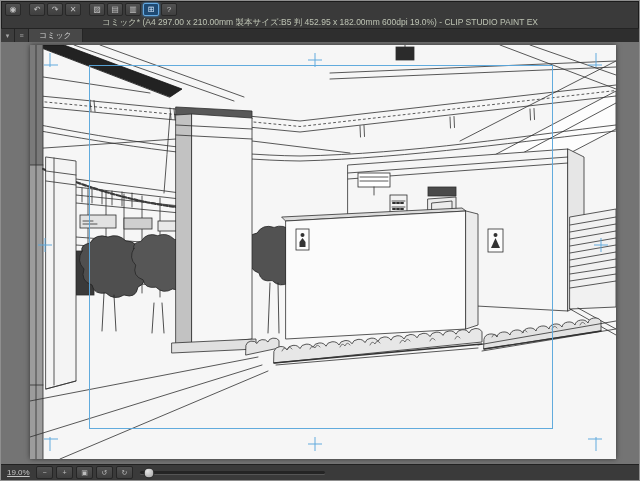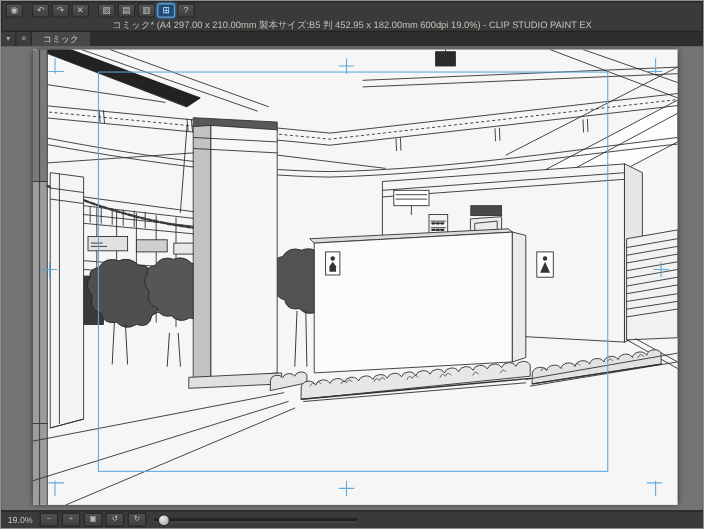--- a/index.html
+++ b/index.html
@@ -28,21 +28,21 @@
   .tab{padding:0 10px;font-size:8px;color:#d2d2d2;line-height:13px;background:#484848;
     border-right:1px solid #252525;}
   
   .canvas-area{position:absolute;top:41px;left:0;right:0;bottom:16px;background:#747474;overflow:hidden;}
   .page{position:absolute;left:29px;top:3px;width:586px;height:414px;background:#f6f6f6;
     box-shadow:0 0 5px rgba(0,0,0,.55);}
   .page svg{display:block;}
   
   .status-bar{position:absolute;left:0;right:0;bottom:0;height:16px;box-sizing:border-box;
     background:#3a3a3a;border-top:1px solid #212121;display:flex;align-items:center;gap:3px;padding:0 6px;}
-  .zoom-value{font-size:8px;color:#c6c6c6;min-width:26px;}
+  .zoom-value{font-size:8px;color:#c6c6c6;min-width:26px;text-decoration:underline;}
   .sb-icon{width:15px;height:11px;background:linear-gradient(#515151,#3e3e3e);border:1px solid #262626;
     color:#bdbdbd;font-size:7px;line-height:11px;text-align:center;border-radius:2px;}
   .slider{position:relative;width:185px;height:3px;background:#242424;border-radius:2px;
     box-shadow:0 1px 0 #555;margin-left:4px;}
   .knob{position:absolute;left:5%;top:50%;transform:translate(-50%,-50%);width:9px;height:9px;
     border-radius:50%;background:radial-gradient(circle at 35% 30%,#e8e8e8,#9f9f9f);border:1px solid #2a2a2a;}
 </style>
 </head>
 <body>
 

